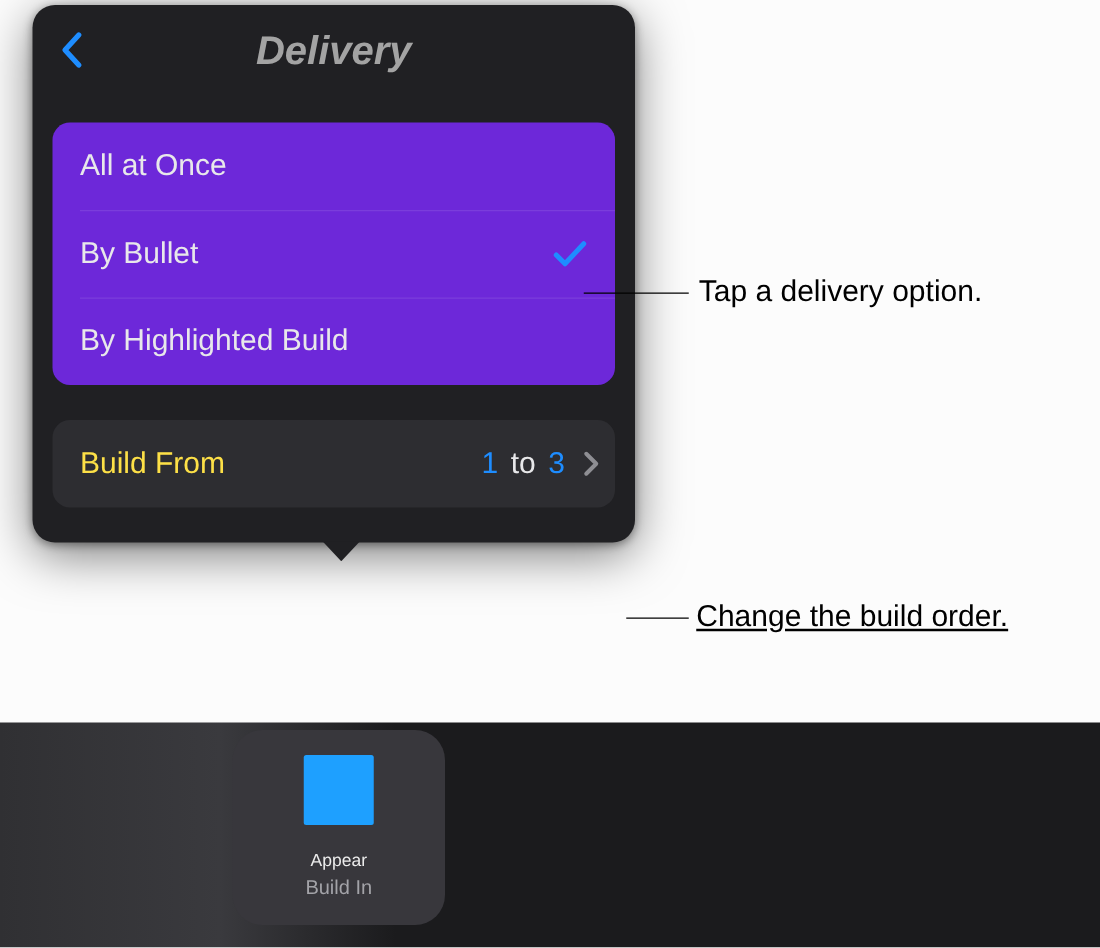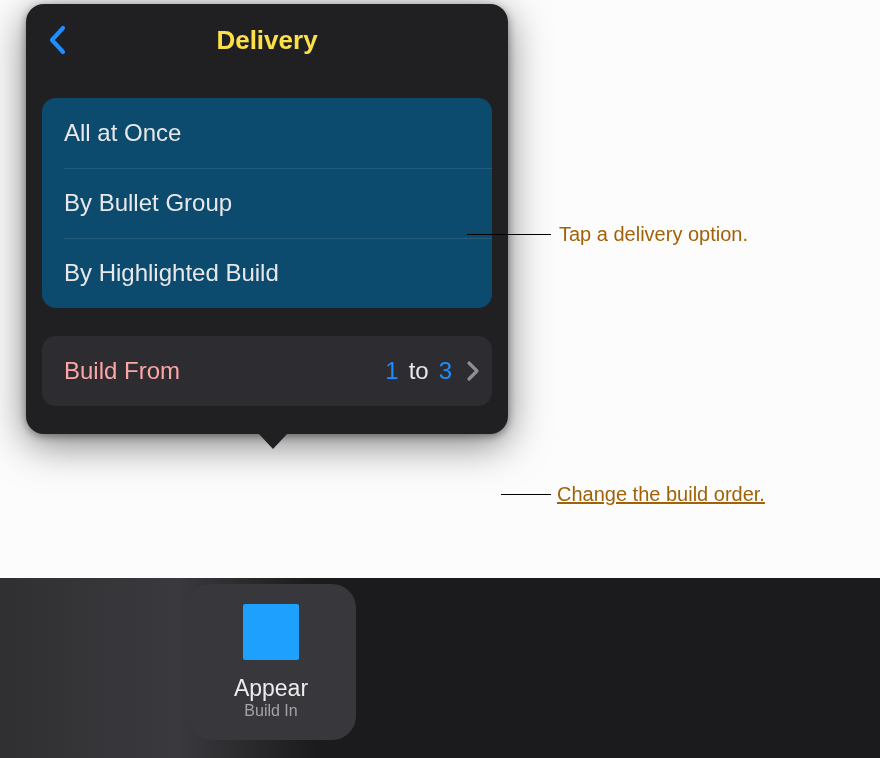--- a/index.html
+++ b/index.html
@@ -69,21 +69,21 @@
     height: 56px;
     margin-top: 6px;
     margin-bottom: 16px;
     display: flex;
     align-items: center;
     justify-content: center;
   }
 
   .effect-label {
     color: #ececec;
-    font-size: 23px;
+    font-size: 14px;
     line-height: 24px;
     text-align: center;
   }
   .effect-sublabel {
     color: #a3a3a8;
     font-size: 16px;
     line-height: 22px;
     text-align: center;
   }
 
@@ -110,39 +110,40 @@
   }
 
   .popover-header {
     position: relative;
     height: 72px;
     display: flex;
     align-items: center;
     justify-content: center;
   }
   .popover-title {
-    color: #fde047;
-    font-size: 26px;
+    color: #a3a3a3;
+    font-size: 32px;
     font-weight: 600;
+    font-style: italic;
   }
   .back-btn {
     position: absolute;
     left: 12px;
     top: 16px;
     width: 40px;
     height: 40px;
     display: flex;
     align-items: center;
     justify-content: center;
     cursor: pointer;
   }
 
   .group {
     margin: 22px 16px 0 16px;
-    background: #0c4a6e;
+    background: #6d28d9;
     border-radius: 14px;
     overflow: hidden;
   }
   .row {
     position: relative;
     height: 70px;
     display: flex;
     align-items: center;
     padding: 0 22px 0 22px;
     font-size: 24px;
@@ -170,36 +171,36 @@
     border-radius: 14px;
   }
   .build-row {
     height: 70px;
     display: flex;
     align-items: center;
     padding: 0 12px 0 22px;
     font-size: 24px;
     cursor: pointer;
   }
-  .build-label { color: #fca5a5; }
+  .build-label { color: #fde047; }
   .build-values {
     margin-left: auto;
     display: flex;
     align-items: center;
     gap: 10px;
     color: #e8e8ea;
   }
   .build-values .num { color: #1e8dff; }
   .build-values .chev { margin-left: 4px; display:flex; align-items:center; }
 
   
   .callout {
     position: absolute;
-    font-size: 20px;
-    color: #a16207;
+    font-size: 24px;
+    color: #000000;
     line-height: 32px;
   }
   .callout-line {
     position: absolute;
     height: 1px;
     background: #000;
   }
 </style>
 </head>
 <body>
@@ -227,21 +228,26 @@
         </svg>
       </div>
       <div class="popover-title">Delivery</div>
     </div>
 
     <div class="group">
       <div class="row">
         <span>All at Once</span>
       </div>
       <div class="row">
-        <span>By Bullet Group</span>
+        <span>By Bullet</span>
+        <span class="check">
+          <svg width="28" height="24" viewBox="0 0 28 24">
+            <polyline points="3,13 10,20 25,4" fill="none" stroke="#1e8dff" stroke-width="4" stroke-linecap="round" stroke-linejoin="round"></polyline>
+          </svg>
+        </span>
       </div>
       <div class="row">
         <span>By Highlighted Build</span>
       </div>
     </div>
 
     <div class="group2">
       <div class="build-row">
         <span class="build-label">Build From</span>
         <span class="build-values">

